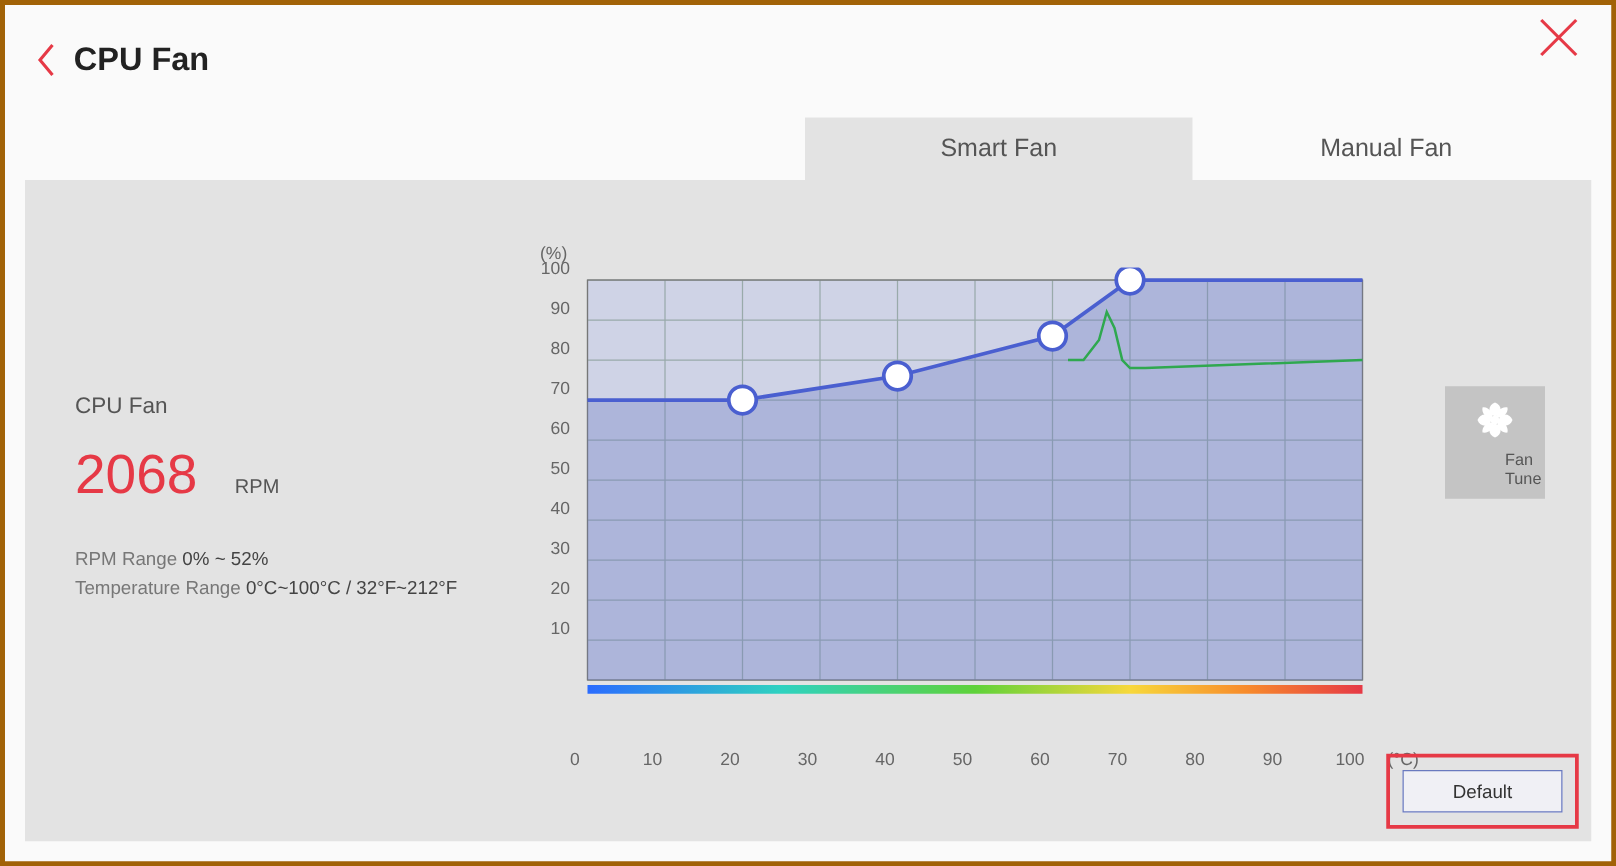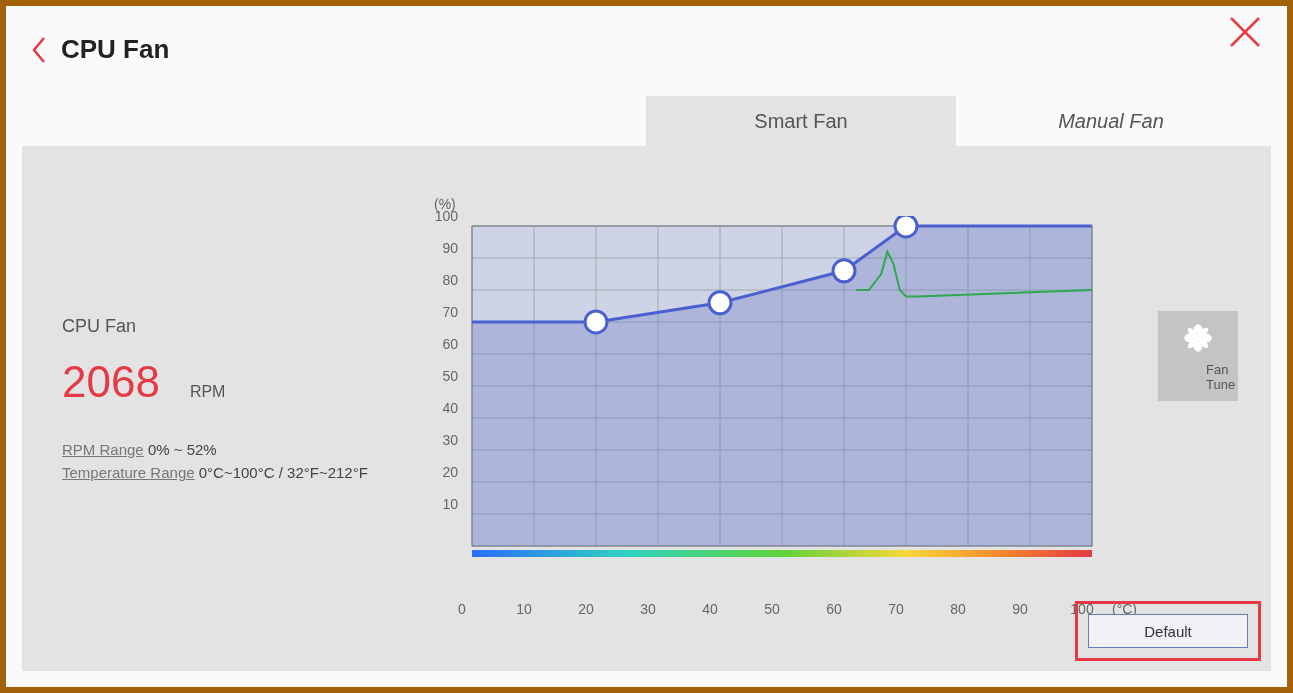--- a/index.html
+++ b/index.html
@@ -1,61 +1,61 @@
 <!DOCTYPE html>
 <html><head>
 <meta charset="utf-8">
 <style>
   * { box-sizing: border-box; margin: 0; padding: 0; }
   html, body { width: 1293px; height: 693px; font-family: "Segoe UI", Arial, sans-serif; background: #f4f4f4; color: #333; overflow: hidden; }
-  .window { position: relative; width: 100%; height: 100%; border: 6px solid #a16207; background: #fafafa; }
+  .window { position: relative; width: 100%; height: 100%; border: 4px solid #a16207; background: #fafafa; }
 
   
   .header { position: absolute; top: 0; left: 0; right: 0; height: 90px; }
   .back-chevron { position: absolute; left: 24px; top: 30px; width: 30px; height: 30px; cursor: pointer; }
   .back-chevron svg { width: 18px; height: 28px; }
   .page-title { position: absolute; left: 55px; top: 28px; font-size: 26px; font-weight: 700; color: #222; }
   .close-x { position: absolute; right: 20px; top: 8px; width: 40px; height: 40px; cursor: pointer; }
   .close-x svg { width: 36px; height: 36px; }
 
   
   .tabs { position: absolute; top: 90px; left: 640px; height: 50px; display: flex; justify-content: center; }
   .tab { width: 310px; height: 50px; display: flex; align-items: center; justify-content: center; font-size: 20px; color: #555; cursor: pointer; }
   .tab.active { background: #e3e3e3; }
-  .tab.inactive { background: transparent; font-style: italic; }
+  .tab.inactive { background: transparent; }
 
   
   .panel { position: absolute; top: 140px; left: 16px; right: 16px; bottom: 16px; background: #e3e3e3; }
 
   
   .stats { position: absolute; left: 40px; top: 170px; width: 330px; }
   .stats .fan-name { font-size: 18px; color: #555; margin-bottom: 20px; }
   .stats .rpm-row { display: flex; align-items: baseline; gap: 30px; margin-bottom: 34px; }
   .stats .rpm-value { font-size: 44px; color: #e63946; font-weight: 400; }
   .stats .rpm-unit { font-size: 16px; color: #555; }
   .stats .rpm-range, .stats .temp-range { font-size: 15px; color: #666; margin-top: 6px; }
-  .stats .range-label { color: #777; text-decoration: underline; }
+  .stats .range-label { color: #777; }
   .stats .range-val { color: #444; }
 
   
   .chart-wrap { position: absolute; left: 400px; top: 50px; width: 700px; height: 420px; }
   .chart-ylabel { position: absolute; left: 12px; top: 0; font-size: 14px; color: #666; }
   .chart-svg { position: absolute; left: 40px; top: 20px; }
   .chart-xunit { position: absolute; left: 690px; top: 405px; font-size: 14px; color: #666; }
   .y-tick { position: absolute; left: 4px; width: 32px; text-align: right; font-size: 14px; color: #666; }
   .x-tick { position: absolute; top: 405px; width: 30px; text-align: center; font-size: 14px; color: #666; }
 
   
   .fan-tune { position: absolute; left: 1136px; top: 165px; width: 80px; height: 90px; background: #c4c4c4; display: flex; flex-direction: column; align-items: center; justify-content: center; gap: 6px; cursor: pointer; }
   .fan-tune svg { width: 36px; height: 36px; }
   .fan-tune .ft-label { font-size: 13px; color: #555; padding-left: 48px; }
 
   
   .default-wrap { position: absolute; right: 10px; bottom: 10px; padding: 10px; border: 3px solid #e63946; }
-  .default-btn { width: 160px; height: 34px; border: 1px solid #6a7abf; background: #f0f0f5; color: #333; font-size: 15px; cursor: pointer; display: flex; align-items: center; justify-content: center; }
+  .default-btn { width: 128px; height: 34px; border: 1px solid #6a7abf; background: #f0f0f5; color: #333; font-size: 15px; cursor: pointer; display: flex; align-items: center; justify-content: center; }
 
   .curve-point { cursor: grab; }
 </style>
 </head>
 <body>
 
 <div class="window">
 
   <div class="header">
     <div class="back-chevron">

